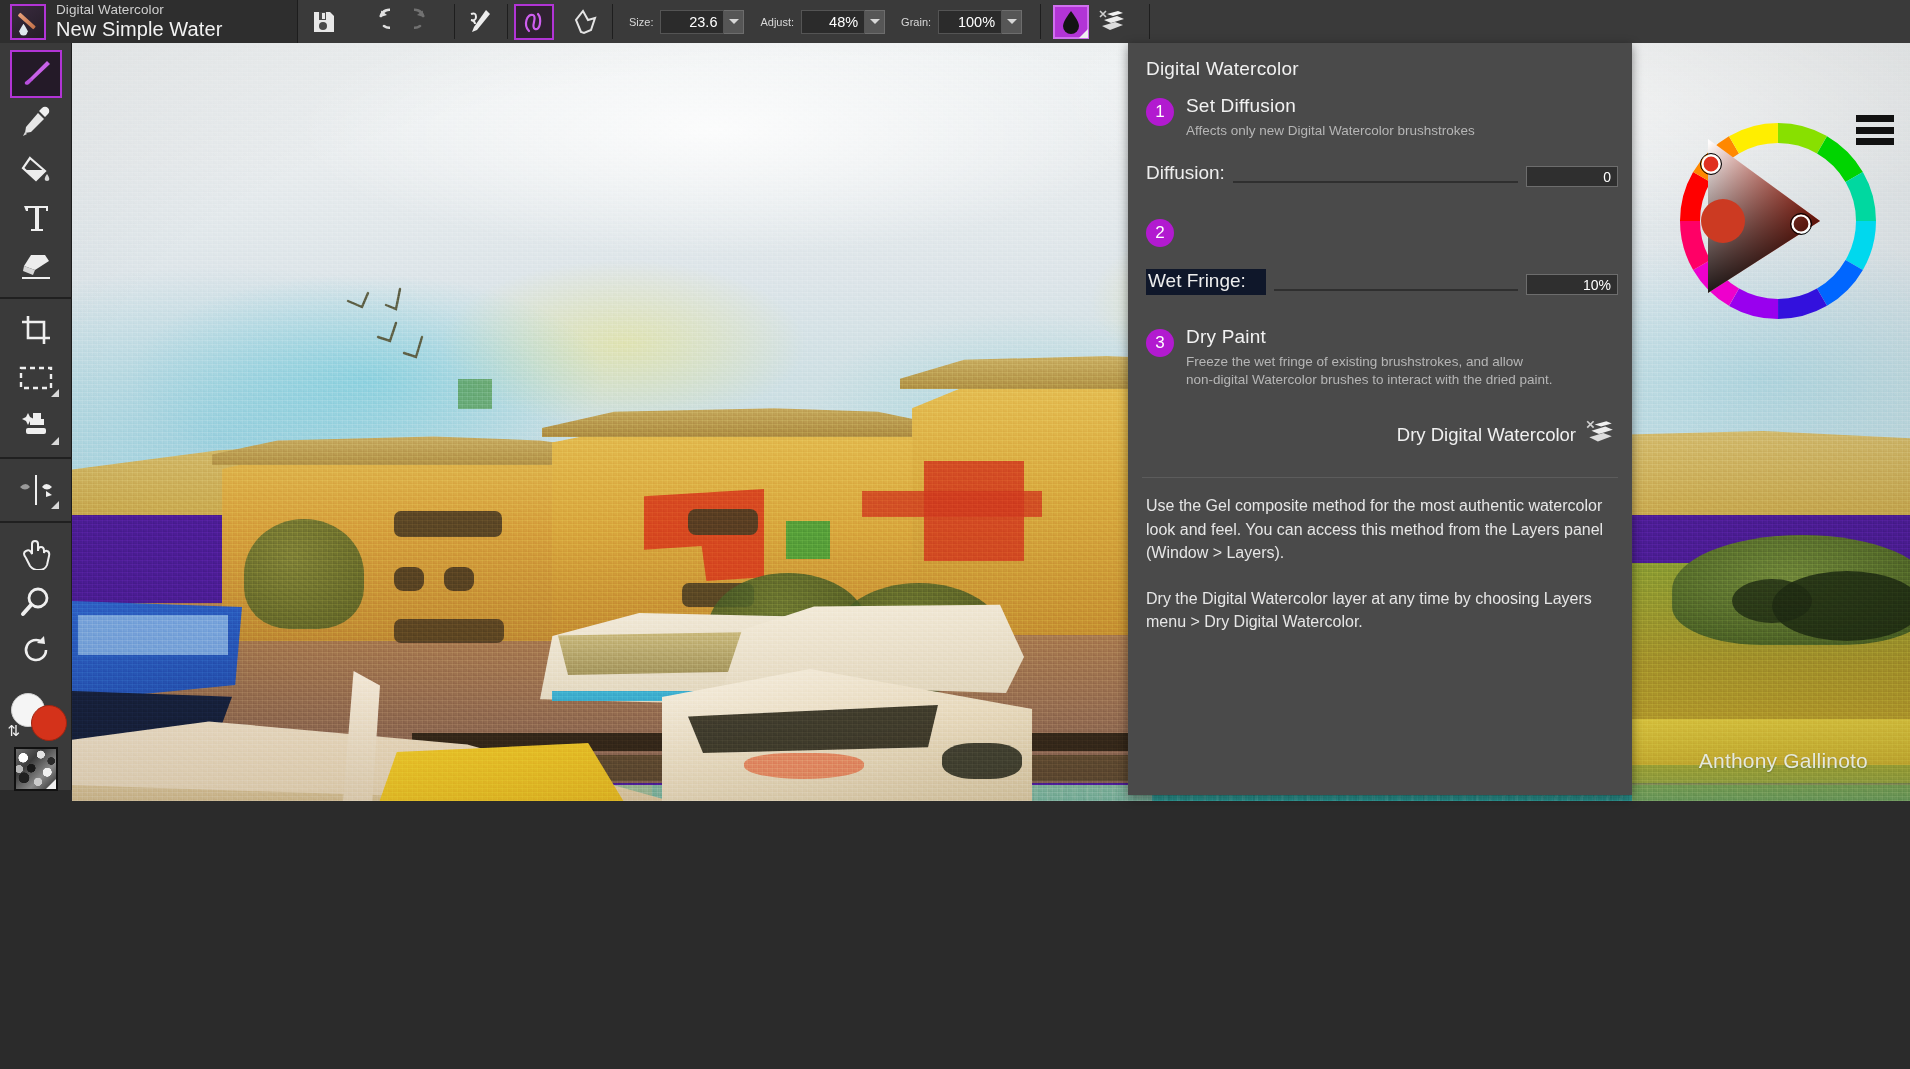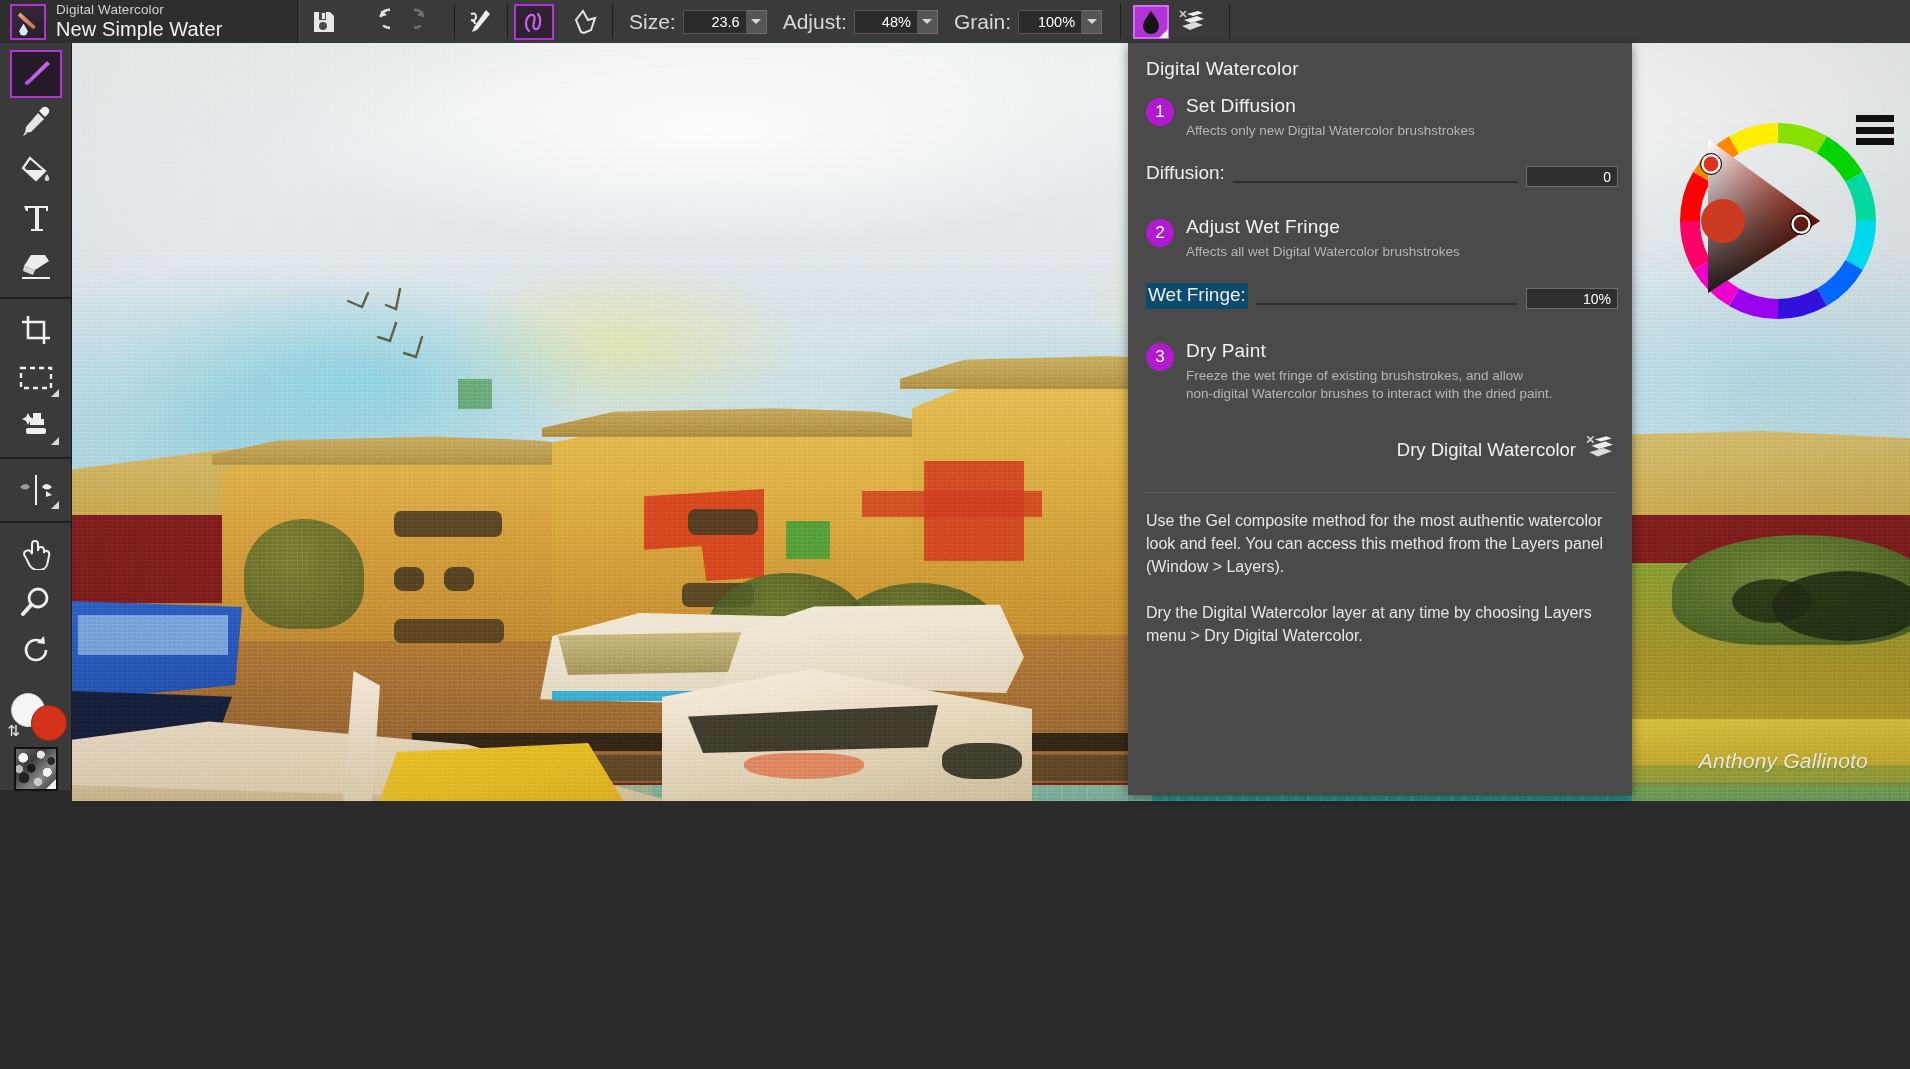--- a/index.html
+++ b/index.html
@@ -52,21 +52,21 @@
     width: 52px; height: 43px;
     display: flex; align-items: center; justify-content: center;
     flex: none;
   }
   .tb-btn svg { display: block; }
   .tb-btn.active-box {
     width: 40px; height: 36px; border: 2px solid #b234d6; background: #2f2230;
     margin: 0 6px;
   }
 
-  .field-label { color: #d8d8d8; font-size: 21px; margin-left: 16px; margin-right: 7px; }
+  .field-label { color: #d8d8d8; font-size: 11px; margin-left: 16px; margin-right: 7px; }
   .num-field {
     width: 64px; height: 24px;
     background: #2b2b2b; border: 1px solid #545454;
     color: #ffffff; font-size: 14.5px;
     display: flex; align-items: center; justify-content: flex-end;
     padding-right: 6px;
   }
   .spin {
     width: 20px; height: 24px; background: #565656; border: 1px solid #6d6d6d;
     border-left: none;
@@ -124,22 +124,21 @@
       radial-gradient(circle at 8% 50%, #b9b9b9 0 9%, transparent 10%),
       linear-gradient(135deg,#6e6e6e,#3d3d3d,#8a8a8a,#2e2e2e);
   }
   .paper-sw::after { content:""; position:absolute; right:0; bottom:0;
     border-left: 10px solid transparent; border-bottom: 10px solid #f0f0f0; }
 
   
   .canvas-area {
     position: absolute; left: 72px; top: 43px; width: 1838px; height: 758px;
     overflow: hidden;
-    background: #7f1d1d;
-    font-style: italic;
+    background: #4c1d95;
   }
   .painting { position: absolute; inset: 0; }
 
   .paper-tex {
     position: absolute; inset: 0; z-index: 40; pointer-events: none;
     opacity: .5;
     background-image:
       repeating-linear-gradient(0deg, rgba(255,255,255,.22) 0 1px, rgba(0,0,0,.09) 1px 2px, transparent 2px 4px),
       repeating-linear-gradient(90deg, rgba(255,255,255,.18) 0 1px, rgba(0,0,0,.08) 1px 2px, transparent 2px 5px),
       repeating-linear-gradient(33deg, rgba(0,0,0,.05) 0 2px, transparent 2px 6px);
@@ -227,21 +226,21 @@
   }
   .dw-step-txt { flex: 1; }
   .dw-step-h { font-size: 19px; color: #f2f2f2; line-height: 1.1; letter-spacing:.2px; }
   .dw-step-d { font-size: 13.5px; color: #b6b6b6; margin-top: 5px; line-height: 1.35; }
 
   .slider-row {
     display:flex; align-items: flex-end; gap: 0;
     padding: 0 14px 0 18px; margin-top: 22px;
   }
   .slider-label { font-size: 19px; color: #ededed; padding-bottom: 3px; white-space: nowrap; }
-  .slider-label.hl { background: #0c4a6e; padding: 1px 2px 3px 2px; }
+  .slider-label.hl { background: #0f172a; padding: 1px 20px 3px 2px; }
   .slider-track { flex:1; height: 2px; background: #2f2f2f; margin: 0 8px 4px 8px; }
   .slider-val {
     width: 92px; height: 21px; background: #2f2f2f; border: 1px solid #6d6d6d;
     color:#fff; font-size: 14px; display:flex; align-items:center; justify-content:flex-end;
     padding-right: 6px; flex: none;
   }
 
   .dry-row { display:flex; align-items:center; justify-content:flex-end; gap: 8px;
     padding: 0 16px; margin-top: 30px; }
   .dry-label { font-size: 18.5px; color: #f0f0f0; }
@@ -664,24 +663,20 @@
     </div>
 
     <div class="slider-row">
       <span class="slider-label">Diffusion:</span>
       <span class="slider-track"></span>
       <span class="slider-val">0</span>
     </div>
 
     <div class="dw-step" style="margin-top:14px;">
       <div class="dw-badge">2</div>
-      <div class="dw-step-txt">
-        <div class="dw-step-h">Adjust Wet Fringe</div>
-        <div class="dw-step-d">Affects all wet Digital Watercolor brushstrokes</div>
-      </div>
     </div>
 
     <div class="slider-row">
       <span class="slider-label hl">Wet Fringe:</span>
       <span class="slider-track"></span>
       <span class="slider-val">10%</span>
     </div>
 
     <div class="dw-step" style="margin-top:16px;">
       <div class="dw-badge">3</div>

